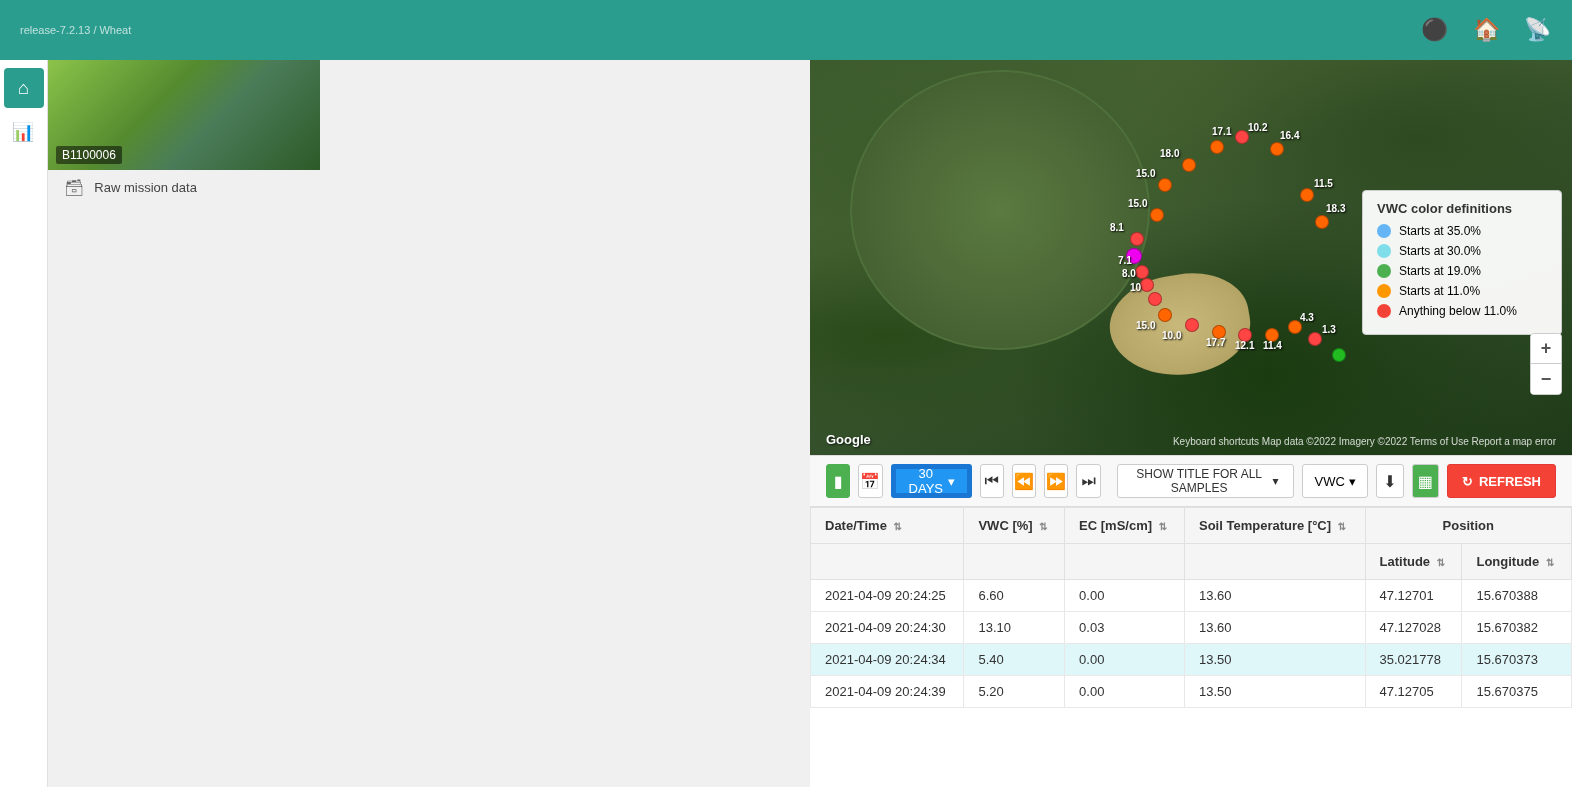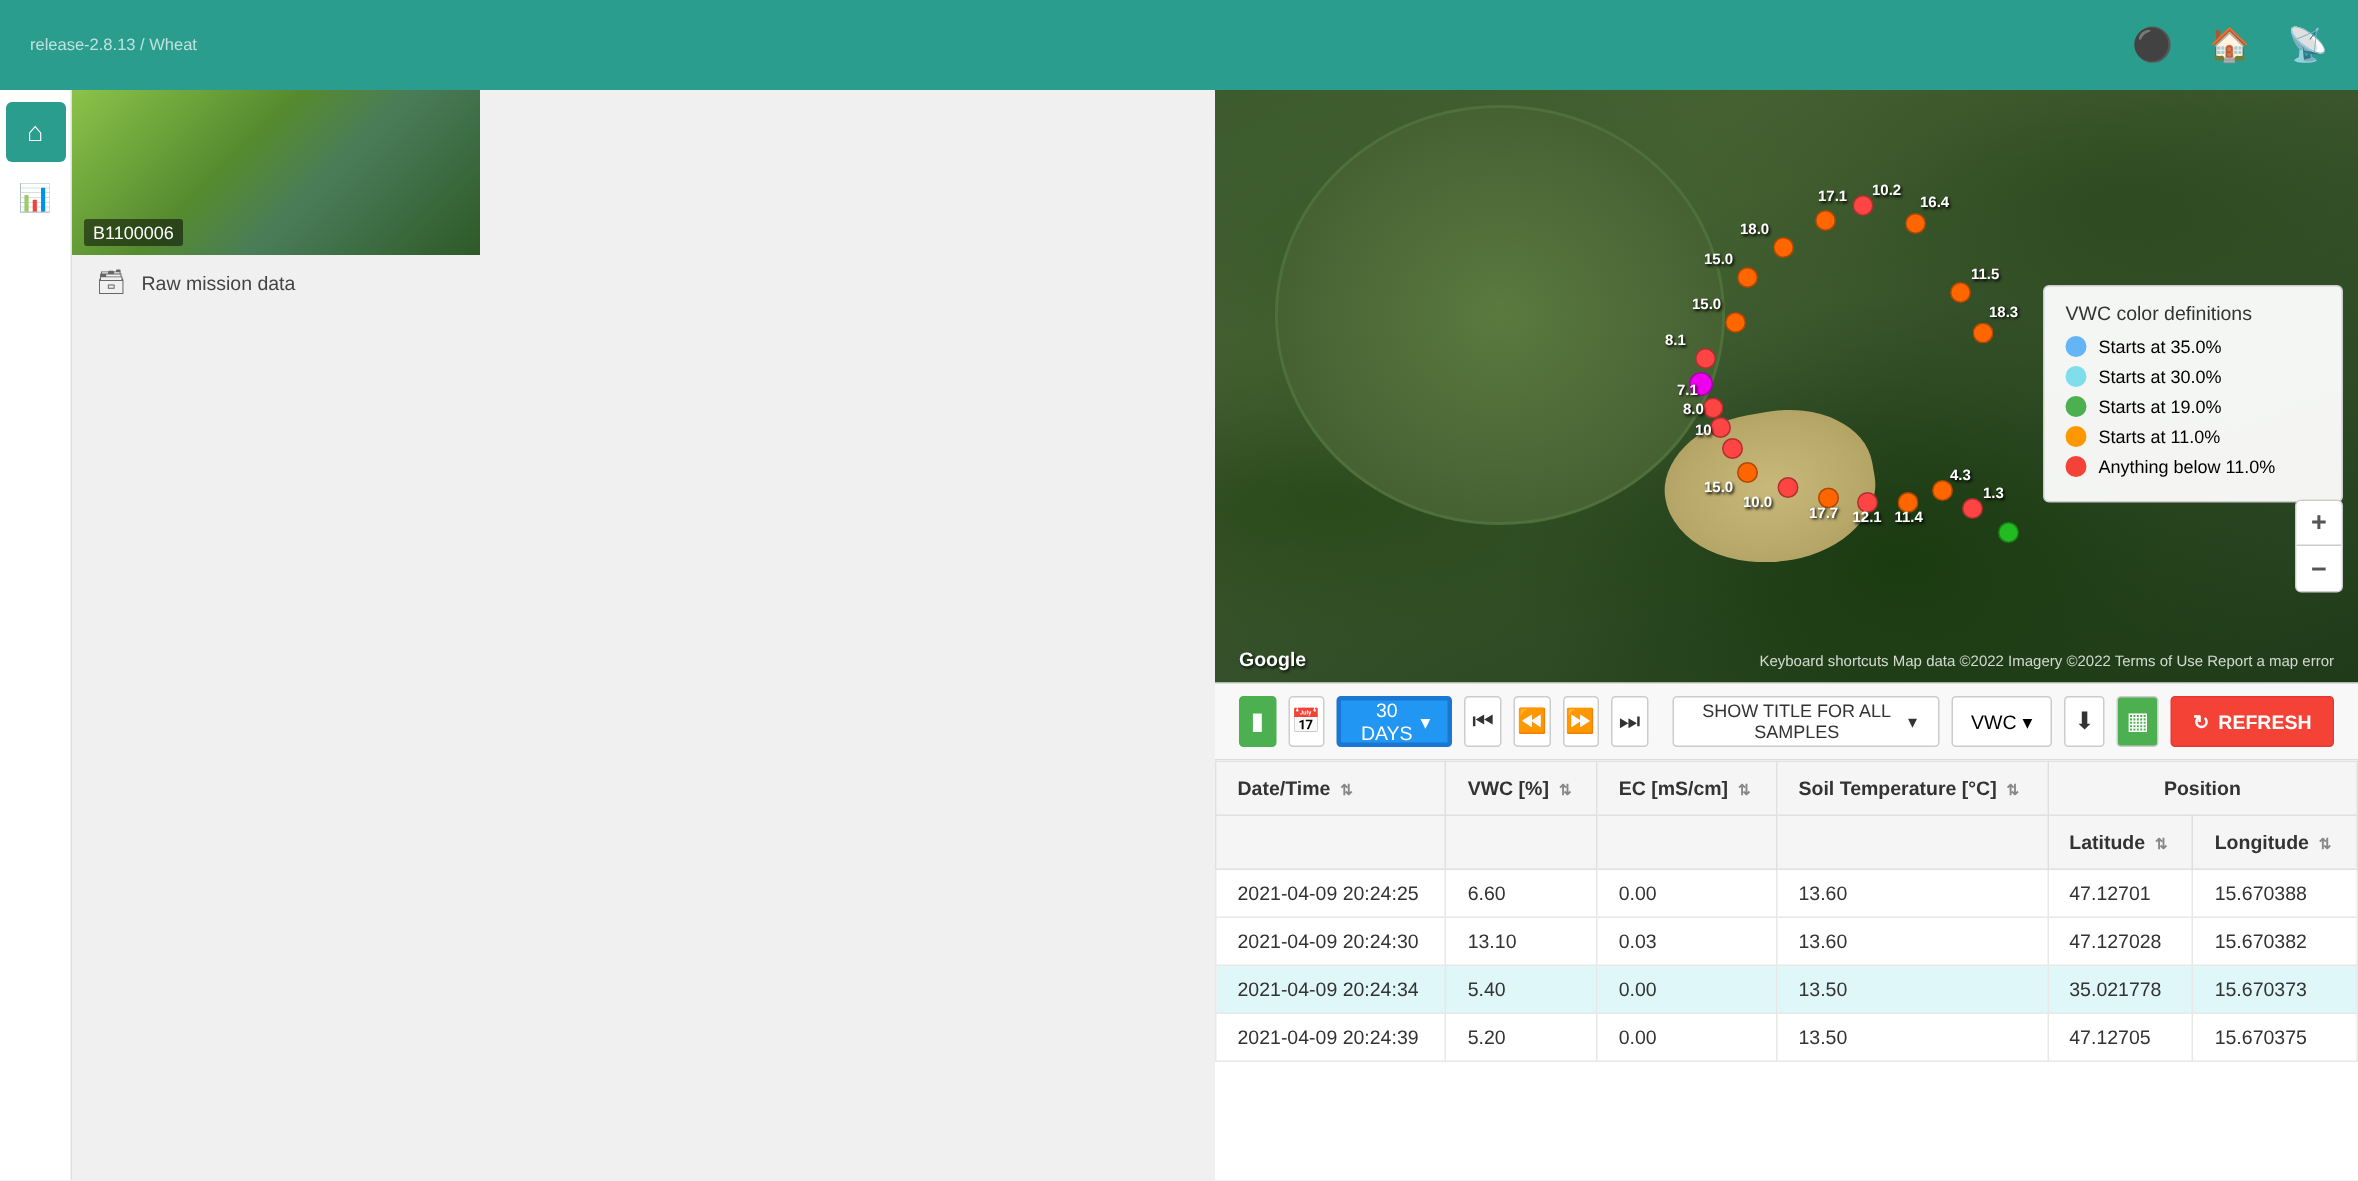--- a/index.html
+++ b/index.html
@@ -120,21 +120,21 @@
       position: absolute;
       top: 130px;
       right: 10px;
       background: rgba(255,255,255,0.95);
       border: 1px solid #ccc;
       padding: 10px 14px;
       border-radius: 4px;
       min-width: 200px;
       font-size: 12px;
     }
-    .vwc-legend-title { font-weight: normal; font-size: 13px; margin-bottom: 8px; color: #333; }
+    .vwc-legend-title { font-weight: bold; font-size: 13px; margin-bottom: 8px; color: #333; }
     .vwc-legend-item { display: flex; align-items: center; gap: 8px; margin-bottom: 6px; }
     .vwc-dot { width: 14px; height: 14px; border-radius: 50%; flex-shrink: 0; }
 
     
     .zoom-controls {
       position: absolute;
       right: 10px;
       bottom: 60px;
       display: flex;
       flex-direction: column;
@@ -165,21 +165,21 @@
       border-bottom: 1px solid #ddd;
       padding: 8px 16px;
       display: flex;
       align-items: center;
       gap: 8px;
       flex-shrink: 0;
     }
     .toolbar-btn {
       height: 34px;
       padding: 0 12px;
-      border: 3px solid #404040;
+      border: 5px solid #404040;
       border-radius: 3px;
       background: white;
       cursor: pointer;
       font-size: 13px;
       display: flex;
       align-items: center;
       gap: 4px;
       color: #333;
     }
     .toolbar-btn.blue { background: #2196f3; border-color: #1976d2; color: white; }
@@ -299,21 +299,21 @@
       color: #555;
     }
     .left-nav-item.active { background: #2a9d8f; color: white; }
     .sidebar-panel { flex: 1; display: flex; flex-direction: column; }
   </style>
 </head>
 <body>
 
 <div class="header">
   <div class="header-left">
-    <span class="header-version">release-2.8.13 / Wheat</span>
+    <span class="header-version">release-7.2.13 / Wheat</span>
   </div>
   <div class="header-icons">
     <span class="header-icon">⚫</span>
     <span class="header-icon">🏠</span>
     <span class="header-icon">📡</span>
   </div>
 </div>
 
 <div class="main-layout">
 

